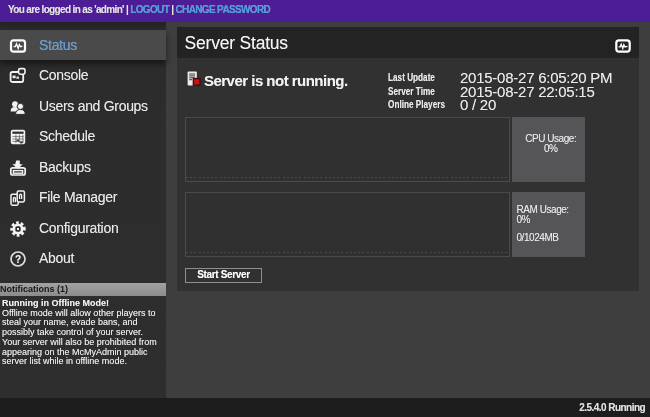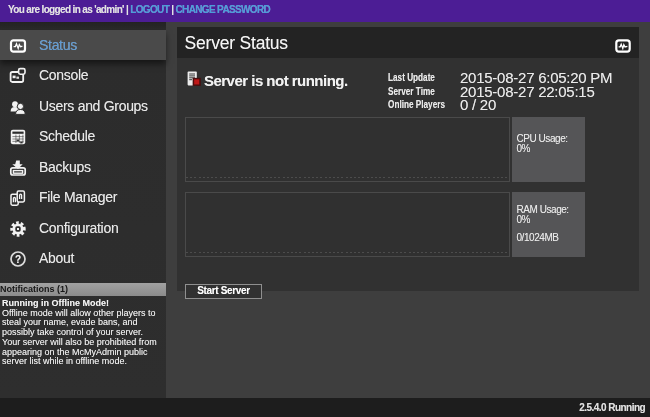--- a/index.html
+++ b/index.html
@@ -41,21 +41,21 @@
 
   .graph { position:absolute; left:185px; width:325px; height:65px;
            background:#303030; border:1px solid #4a4a4a; }
   .graph .dash { position:absolute; left:0; right:0; bottom:3px; height:1px;
                  background:repeating-linear-gradient(90deg, #4c4c4c 0 2px, transparent 2px 4.2px); }
   .ipanel { position:absolute; left:512px; width:73px; height:65px; background:#555557;
             color:#e8e8e8; font-size:10px; line-height:10px; letter-spacing:-0.45px; padding:0 0 0 4.5px; }
 
   #startbtn { left:185px; top:268px; width:77px; height:14.5px; background:#313131;
               border:1px solid #8f8f8f; color:#fff; font-size:10px; font-weight:bold;
-              letter-spacing:-0.35px; text-align:center; line-height:12px;margin-top:16px; }
+              letter-spacing:-0.35px; text-align:center; line-height:12px; }
 
   #footer { left:0; top:398px; width:650px; height:19px; background:#1d1d1d;
             color:#e0e0e0; font-size:10px; font-weight:bold; letter-spacing:-0.55px; line-height:19px;
             text-align:right; padding-right:5px; }
 </style>
 </head>
 <body>
   <div id="topbar" class="abs">You are logged in as 'admin' <span style="font-weight:bold">|</span> <a>LOGOUT</a> | <a>CHANGE PASSWORD</a></div>
 
   <div id="sidebar" class="abs">
@@ -157,21 +157,21 @@
   <div class="ilbl" style="top:72.6px;">Last Update</div>
   <div class="ival" style="top:72.6px;">2015-08-27 6:05:20 PM</div>
   <div class="ilbl" style="top:86.8px;">Server Time</div>
   <div class="ival" style="top:86.8px;">2015-08-27 22:05:15</div>
   <div class="ilbl" style="top:100.4px;">Online Players</div>
   <div class="ival" style="top:100.4px;">0 / 20</div>
 
   <div class="graph abs" style="top:117px;">
     <div class="dash"></div>
   </div>
-  <div class="ipanel abs" style="top:117px;">
+  <div class="ipanel abs" style="top:117px;text-align:center;">
     <div style="margin-top:17px;">CPU Usage:<br>0%</div>
   </div>
 
   <div class="graph abs" style="top:192px;">
     <div class="dash"></div>
   </div>
   <div class="ipanel abs" style="top:192px;">
     <div style="margin-top:13px;">RAM Usage:<br>0%</div>
     <div style="margin-top:8px;">0/1024MB</div>
   </div>

